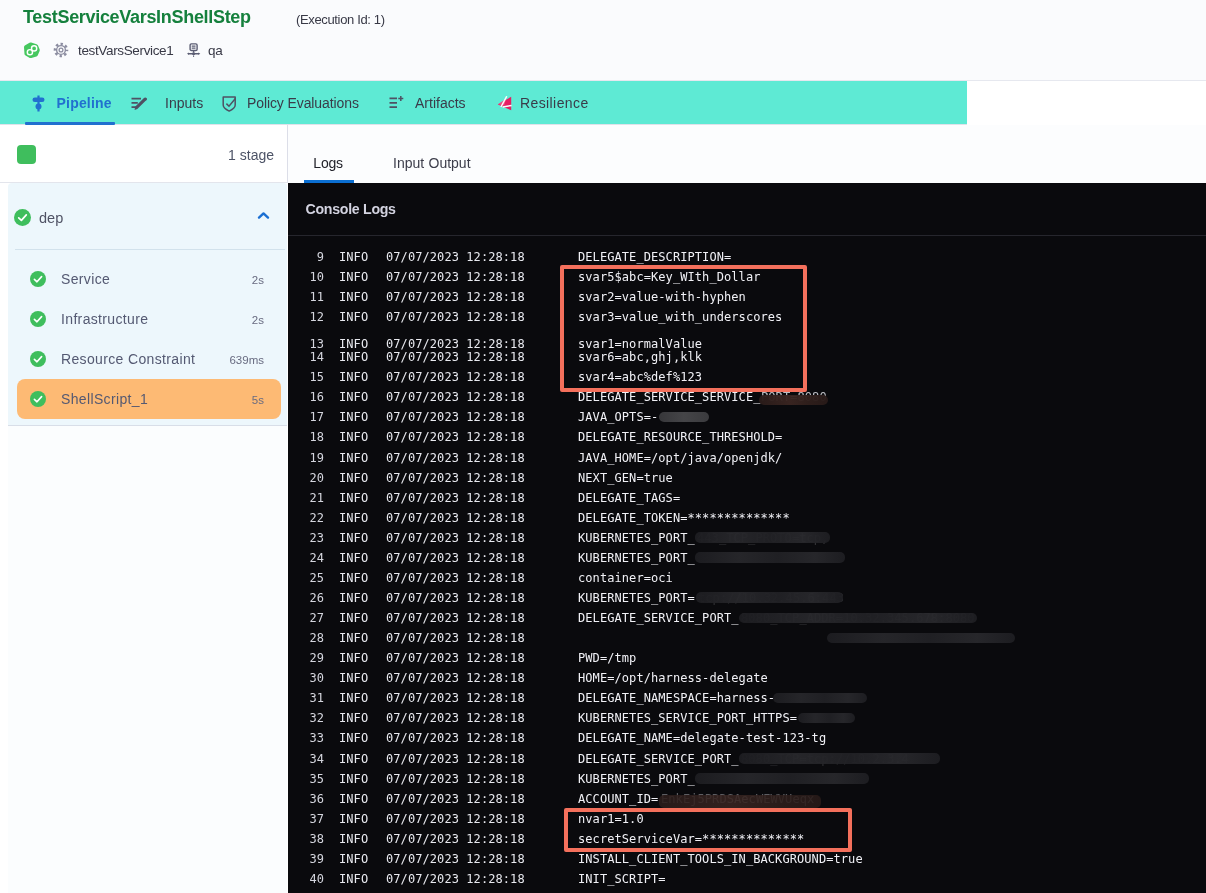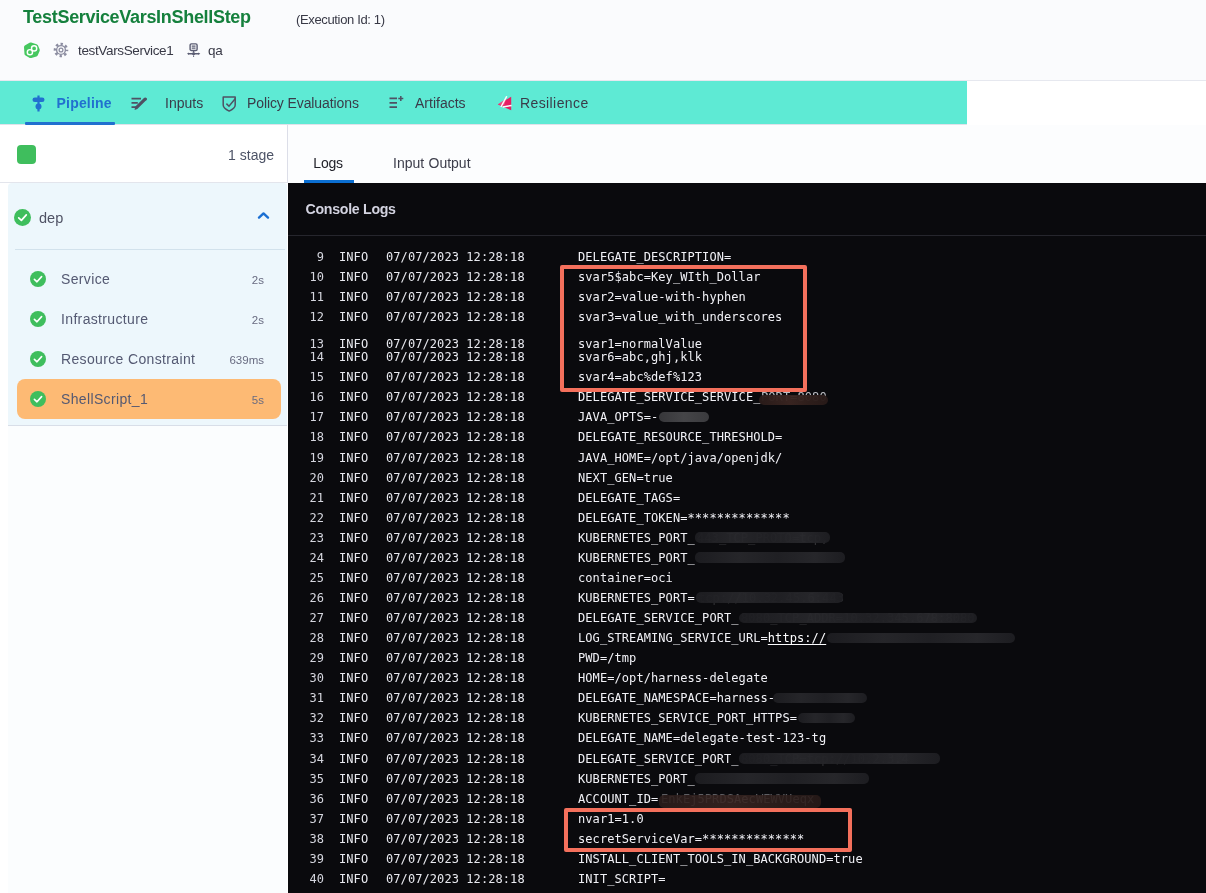--- a/index.html
+++ b/index.html
@@ -395,21 +395,20 @@
     <span class="log-level">INFO</span>
     <span class="log-time">07/07/2023 12:28:18</span>
     <span class="log-msg">DELEGATE_SERVICE_PORT_</span>
   <span class="redact-hint" style="left: 453px; opacity: 0.18;">8080_TCP_ADDR=10.32.345.678:8080</span>
           <span class="redact dark" style="left: 451px; width: 238px;"></span>
         </div>
         <div class="log-row" style="top: 445.13px;">
     <span class="log-num">28</span>
     <span class="log-level">INFO</span>
     <span class="log-time">07/07/2023 12:28:18</span>
-    <span class="log-msg">LOG_STREAMING_SERVICE_URL=<span class="log-link">https://</span></span>
   <span class="redact dark" style="left: 539px; width: 188px;"></span>
         </div>
         <div class="log-row" style="top: 465.2px;">
     <span class="log-num">29</span>
     <span class="log-level">INFO</span>
     <span class="log-time">07/07/2023 12:28:18</span>
     <span class="log-msg">PWD=/tmp</span>
   </div>
         <div class="log-row" style="top: 485.27px;">
     <span class="log-num">30</span>

